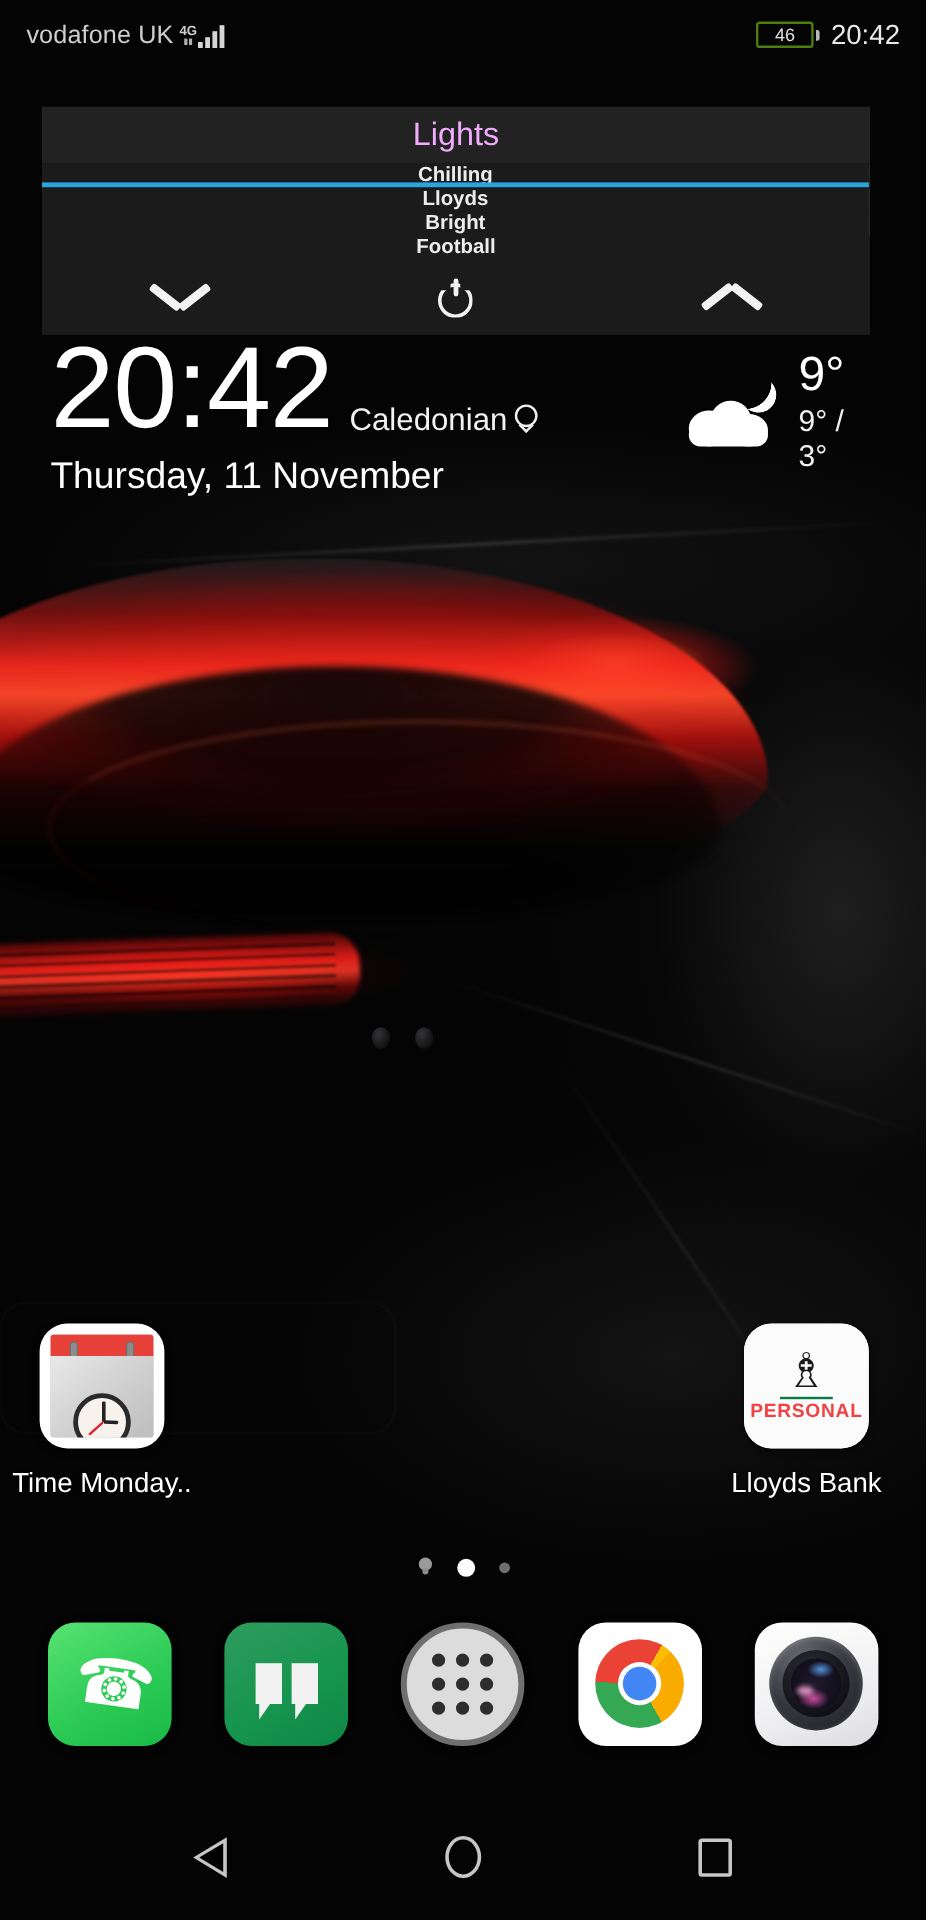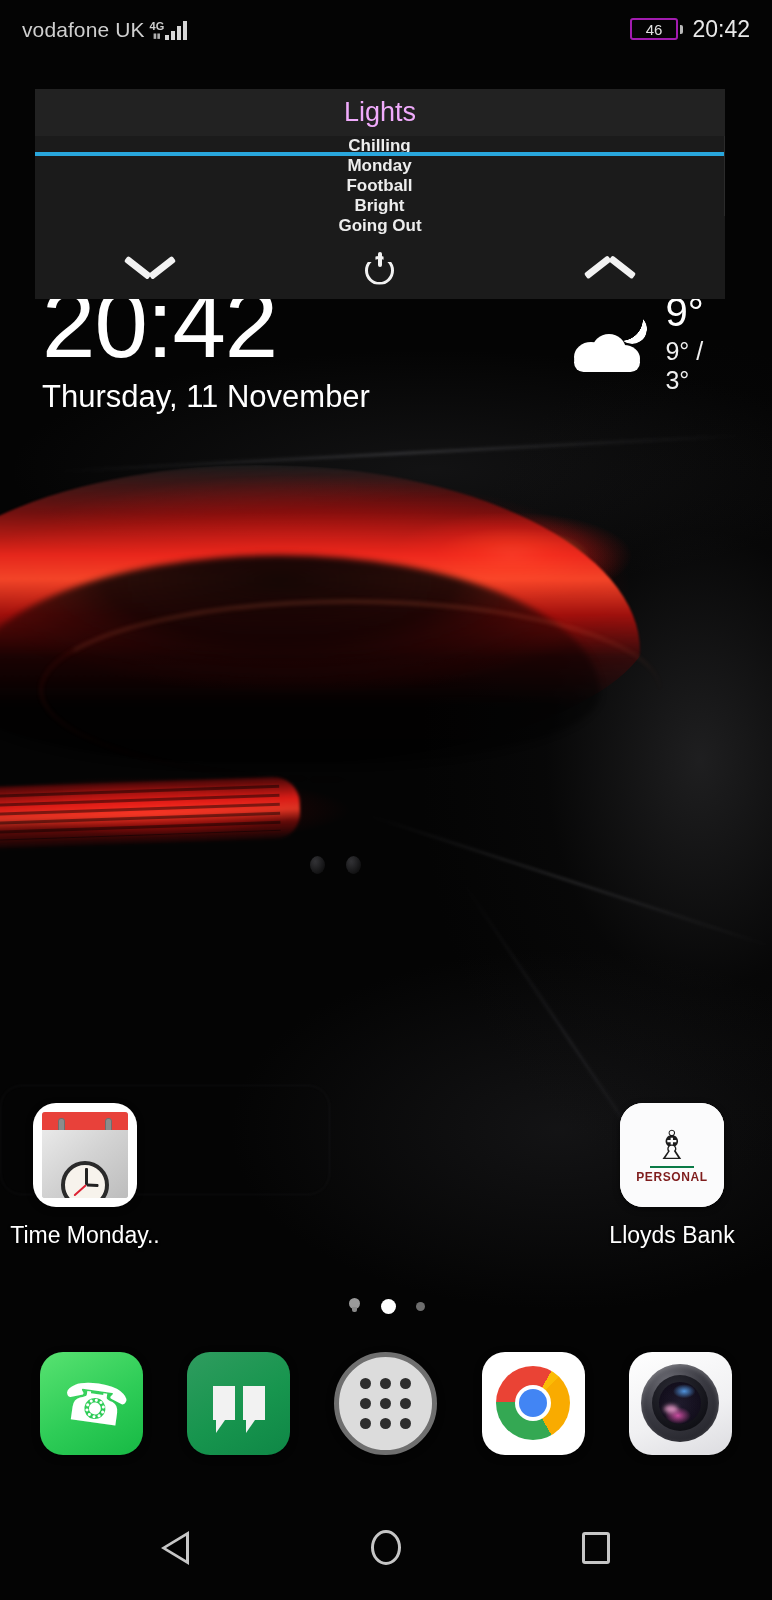--- a/index.html
+++ b/index.html
@@ -137,21 +137,21 @@
   .sig-bars i:nth-child(1){ height:5px; }
   .sig-bars i:nth-child(2){ height:9px; }
   .sig-bars i:nth-child(3){ height:14px; }
   .sig-bars i:nth-child(4){ height:19px; }
 
   #status-right { display:flex; align-items:center; gap:9px; }
   .battery {
     display:flex; align-items:center;
   }
   .battery .shell {
-    border:2px solid #a21caf; border-radius:3px;
+    border:2px solid #4d7c0f; border-radius:3px;
     height:22px; min-width:40px;
     display:flex; align-items:center; justify-content:center;
     padding:0 14px;
   }
   .battery .shell span { color:#e2e2e2; font-size:15px; line-height:1; }
   .battery .nub {
     width:3px; height:9px; background:#b9b9b9; margin-left:2px; border-radius:0 2px 2px 0;
   }
   #status-clock { color:#e9e9e9; font-size:23px; line-height:1; }
 
@@ -288,21 +288,21 @@
   }
   .cal-icon .hand { position:absolute; background:#222; transform-origin:bottom center; border-radius:1px; }
   .cal-icon .hand.h { left:20px; bottom:20px; width:3px; height:12px; transform:rotate(92deg); }
   .cal-icon .hand.m { left:20px; bottom:20px; width:3px; height:17px; transform:rotate(0deg); }
   .cal-icon .hand.s { left:20px; bottom:20px; width:2px; height:16px; background:#d23; transform:rotate(-132deg); }
   
   .lloyds-icon { position:absolute; inset:0; background:#fbfbfc;
     display:flex; flex-direction:column; align-items:center; justify-content:center; gap:2px; }
   .lloyds-icon .horse { font-size:40px; line-height:38px; color:#1b1b1b; transform:scaleX(-1); }
   .lloyds-icon .bar { width:44px; height:2.5px; background:#0a7a46; }
-  .lloyds-icon .word { color:#7f1d1d; font-size:12px; font-weight:bold; letter-spacing:0.6px; }
+  .lloyds-icon .word { color:#ef4444; font-size:16px; font-weight:bold; letter-spacing:0.6px; }
 
   
   #page-dots {
     position:absolute; left:0; right:0; top:1296px; height:20px;
     display:flex; align-items:center; justify-content:center; gap:20px; z-index:12;
   }
   .pdot { width:9px; height:9px; border-radius:50%; background:#6e6e6e; }
   .pdot.active { background:#ffffff; width:15px; height:15px; }
   .bulb-dot { width:13px; height:16px; position:relative; }
   .bulb-dot .glass {
@@ -478,30 +478,27 @@
   </div>
 
   <div id="lights-widget">
     <div id="lights-title">Lights</div>
     <div id="lights-tabs">
       <div class="tab active">
         <span>Chilling</span>
         <span class="tab-underline"></span>
       </div>
       <div class="tab">
-        <span>Monday</span>
+        <span>Lloyds</span>
+      </div>
+      <div class="tab">
+        <span>Bright</span>
       </div>
       <div class="tab">
         <span>Football</span>
-      </div>
-      <div class="tab">
-        <span>Bright</span>
-      </div>
-      <div class="tab">
-        <span>Going Out</span>
       </div>
     </div>
     <div id="lights-controls">
       <div class="ctl">
         <span class="chev down"></span>
       </div>
       <div class="ctl">
         <span class="power-icon">
           <span class="ring"></span>
             <span class="stem"></span>
@@ -509,20 +506,27 @@
       </div>
       <div class="ctl">
         <span class="chev up"></span>
       </div>
     </div>
   </div>
 
   <div id="clock-widget">
     <div id="clock-row">
       <span id="big-time">20:42</span>
+      <span id="loc-block">
+        <span id="loc-name">Caledonian</span>
+        <span class="pin-icon">
+          <span class="outer"></span>
+            <span class="tip"></span>
+        </span>
+      </span>
     </div>
     <div id="date-line">Thursday, 11 November</div>
 
     <div id="weather-block">
       <span class="weather-icon">
         <span class="moon"></span>
         <span class="cloud">
             <b></b>
             <b></b>
             <b></b>

